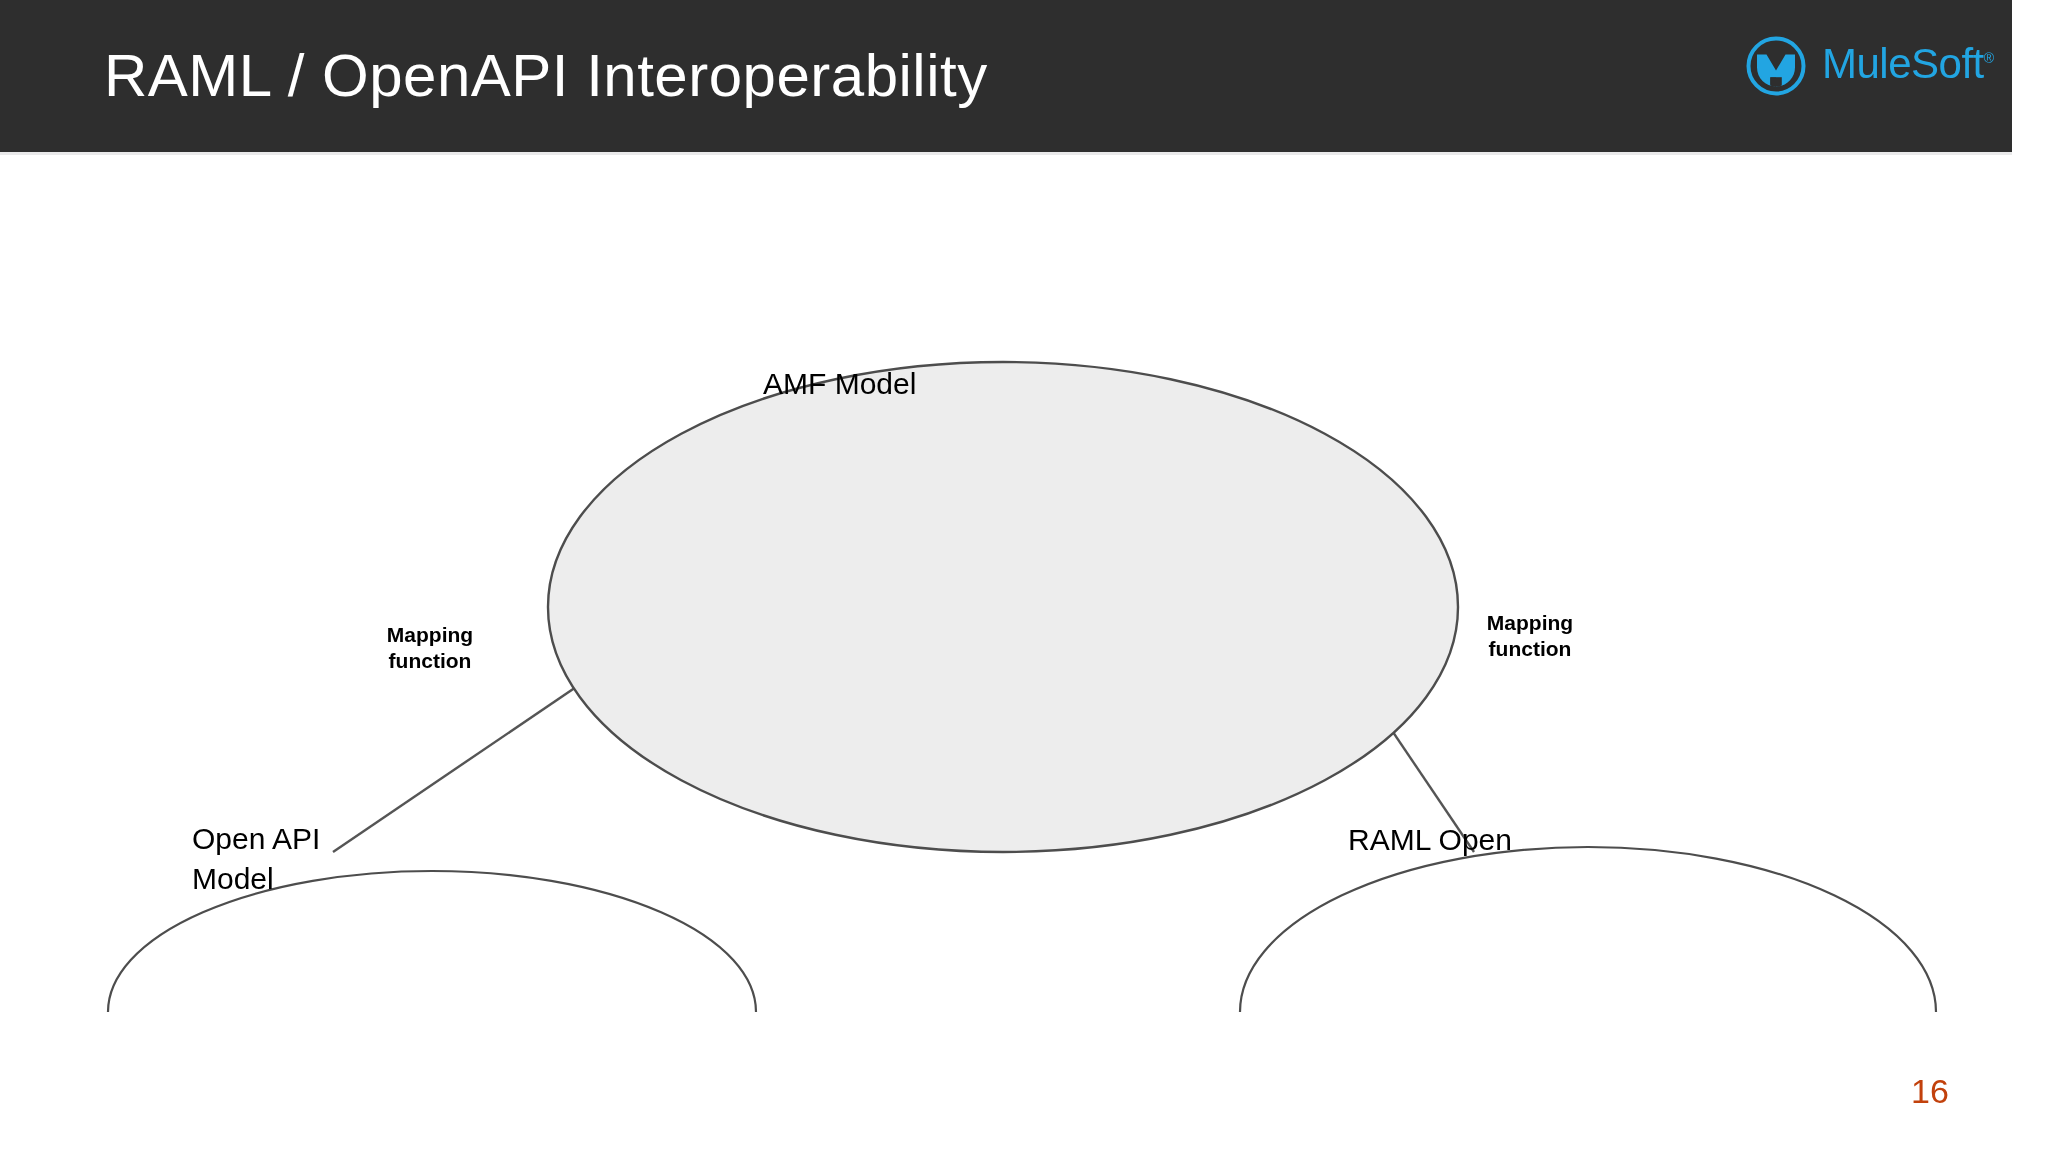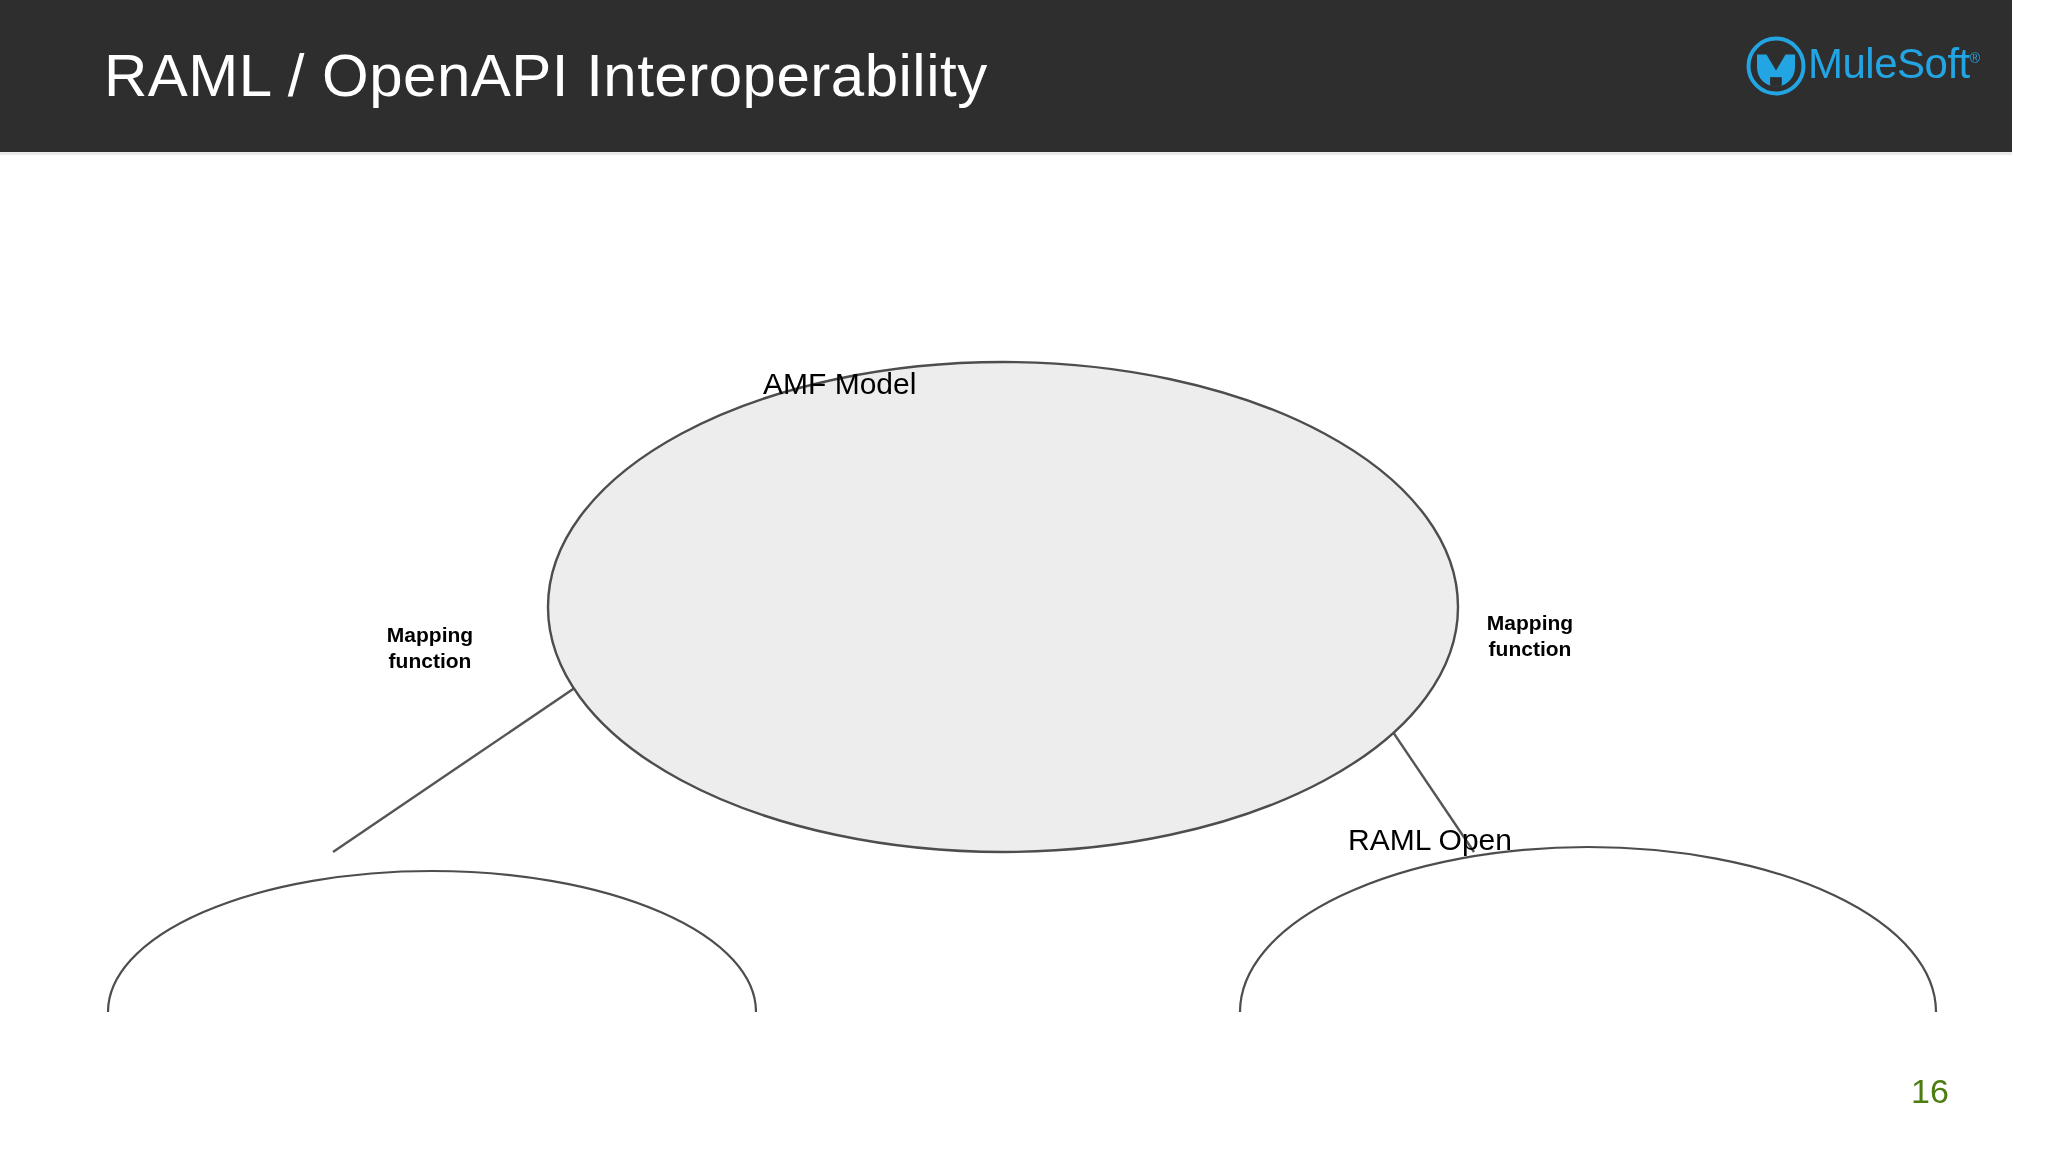--- a/index.html
+++ b/index.html
@@ -51,21 +51,21 @@
 
   
   #brand-logo {
     position: absolute;
     left: 1744px;
     top: 33px;
     width: 250px;
     height: 66px;
     display: flex;
     align-items: center;
-    gap: 0;
+    gap: 14px;
   }
   #brand-logo .logo-mark {
     width: 64px;
     height: 64px;
     flex: 0 0 auto;
   }
   #brand-logo .logo-word {
     color: #22a5e2;
     font-size: 42px;
     font-weight: 400;
@@ -145,21 +145,21 @@
     font-family: "DejaVu Sans Mono", monospace;
     letter-spacing: 0px;
     white-space: nowrap;
   }
   #footer-page-number {
     position: absolute;
     left: 1900px;
     top: 1072px;
     width: 60px;
     text-align: center;
-    color: #4d7c0f;
+    color: #c2410c;
     font-size: 34px;
     font-family: "Liberation Sans", sans-serif;
   }
 </style>
 </head>
 <body>
 
 <div id="slide">
 
   <div id="header-bar"></div>
@@ -205,20 +205,22 @@
 
       <ellipse cx="1003" cy="455" rx="455" ry="245" fill="#ededed" stroke="#4d4d4d" stroke-width="2.4"></ellipse>
 
       <ellipse cx="432" cy="860" rx="324" ry="141" fill="#ffffff" stroke="#4d4d4d" stroke-width="2.2"></ellipse>
 
       <ellipse cx="1588" cy="860" rx="348" ry="165" fill="#ffffff" stroke="#4d4d4d" stroke-width="2.2"></ellipse>
     </svg>
 
     <div class="node-label" id="amf-label">AMF Model</div>
 
+    <div class="node-label" id="openapi-label">Open API
+Model</div>
 
     <div class="node-label" id="raml-label">RAML Open</div>
 
     <div class="edge-label" id="edge-label-left">Mapping
 function</div>
 
     <div class="edge-label" id="edge-label-right">Mapping
 function</div>
   </div>
 

